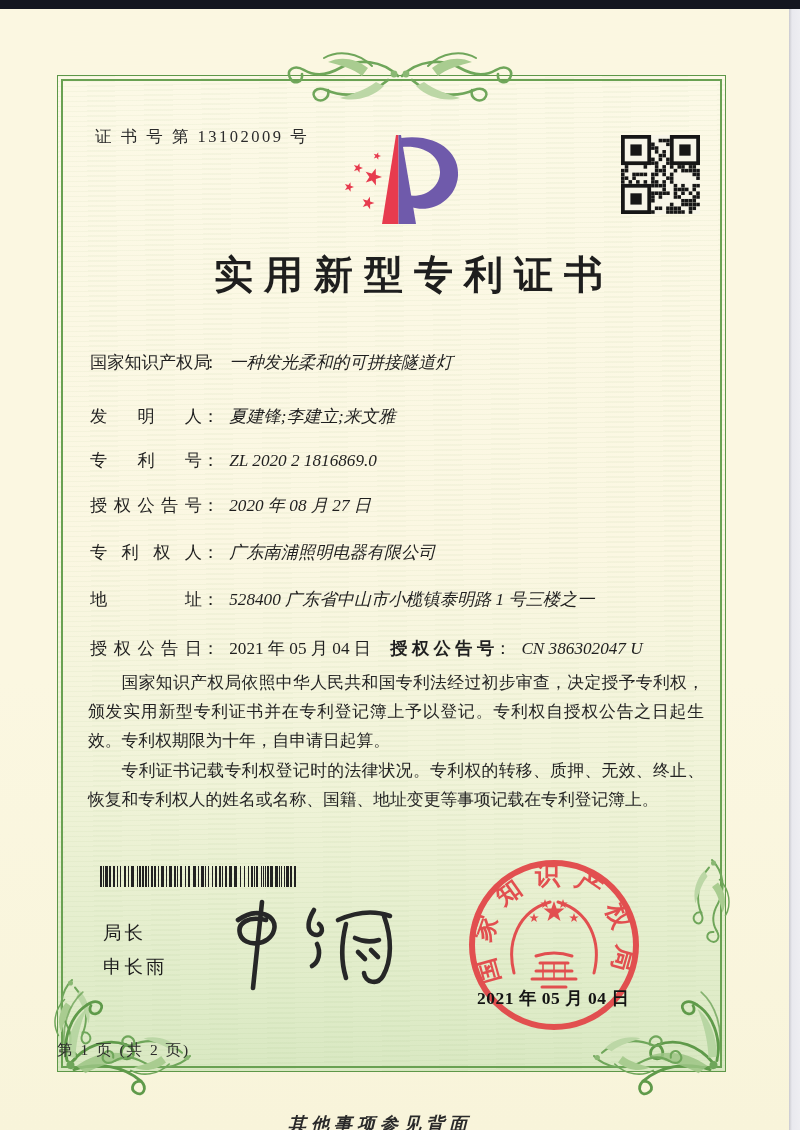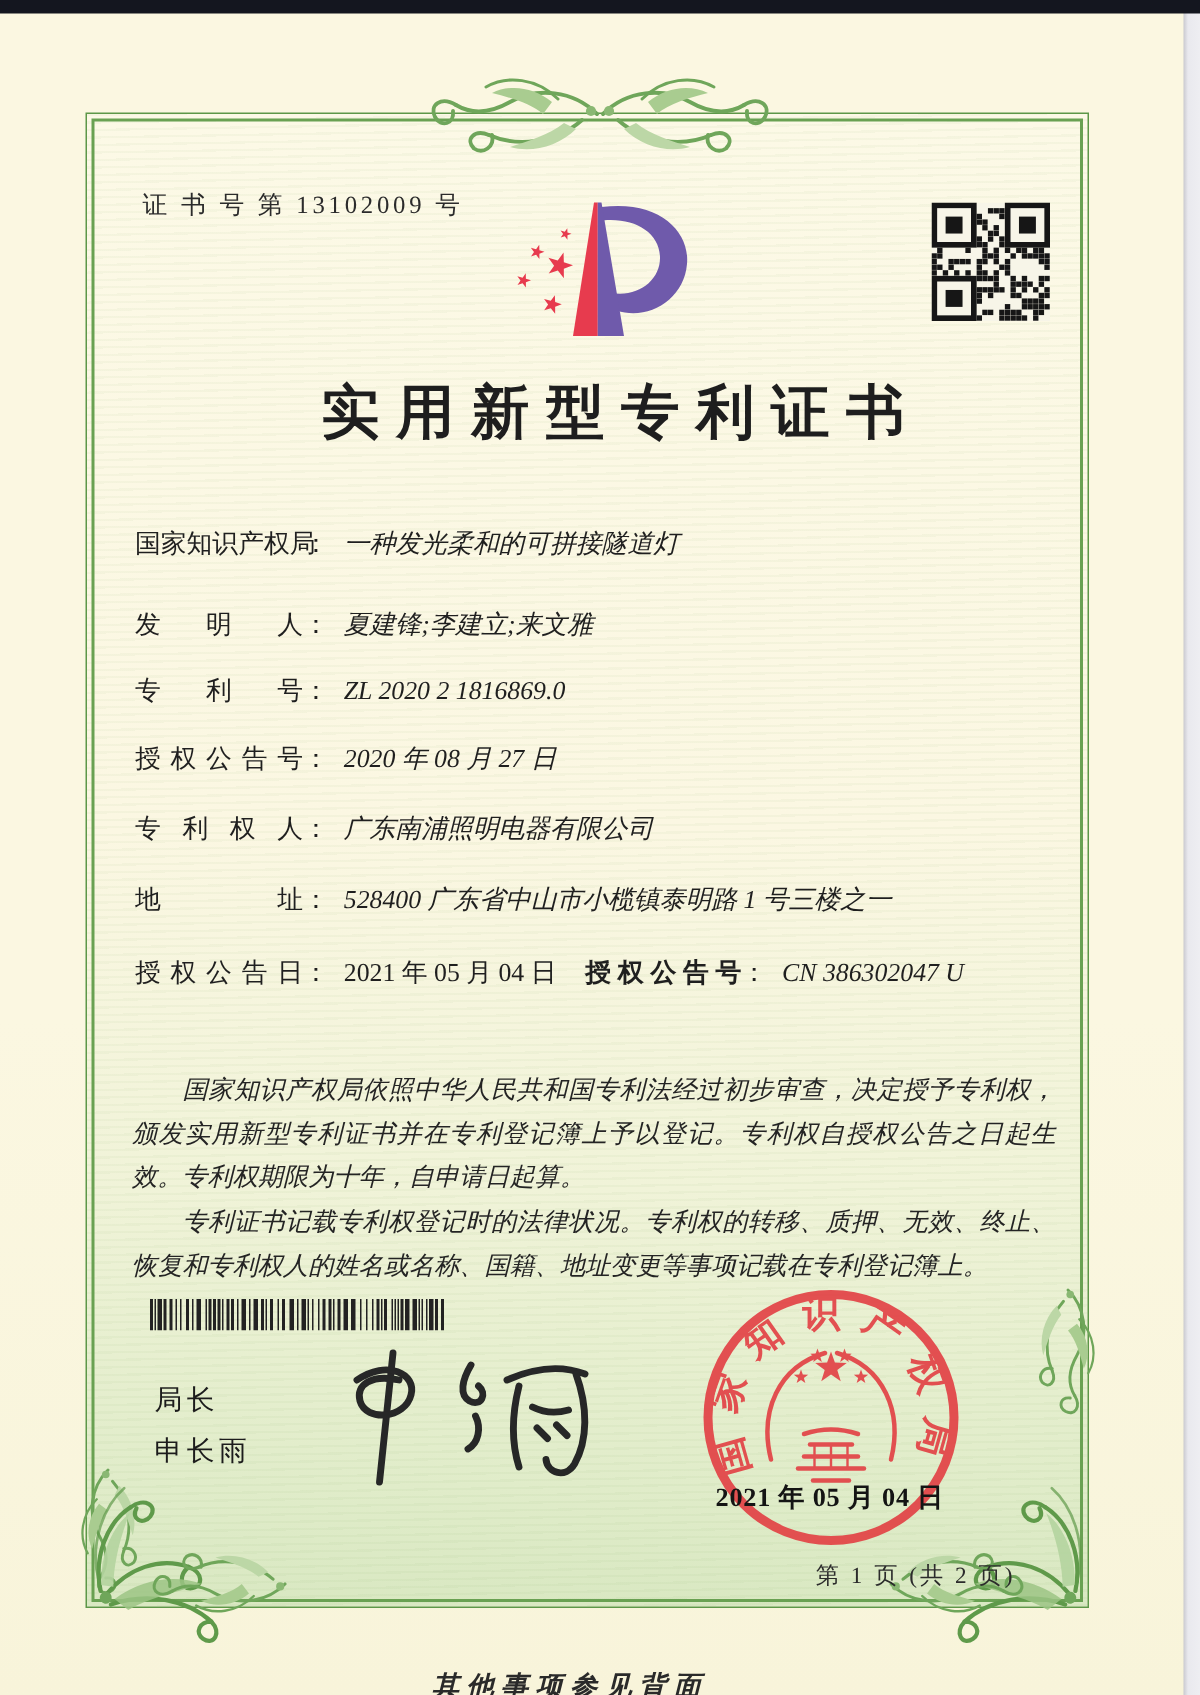--- a/index.html
+++ b/index.html
@@ -25,31 +25,31 @@
   .logo{position:absolute;left:327px;top:127px;}
   .qr{position:absolute;left:621px;top:135px;}
   .title{position:absolute;left:57px;top:248px;width:669px;text-align:center;
          font-size:39px;font-weight:bold;letter-spacing:11px;text-indent:11px;color:#1e1e1e;padding-left:17px;}
   .frow{position:absolute;left:90px;font-size:17.2px;color:#1f1f1f;white-space:nowrap;}
   .flabel{display:inline-block;width:112px;text-align:justify;text-align-last:justify;vertical-align:bottom;}
   .fcolon{display:inline-block;}
   .fvalue{margin-left:10px;font-style:italic;}
   .v1{display:inline-block;width:161px;margin-left:10px;}
   .flabel2{display:inline-block;width:104px;text-align:justify;text-align-last:justify;vertical-align:bottom;font-weight:bold;}
-  .paras{position:absolute;left:88px;top:712px;width:616px;font-size:16.8px;line-height:1.74;
-         text-align:justify;color:#242424;font-style:italic;}
+  .paras{position:absolute;left:88px;top:668px;width:616px;font-size:16.8px;line-height:1.74;
+         text-align:justify;color:#242424;}
   .paras p{margin:0;text-indent:2em;}
   .barcode{position:absolute;left:100px;top:866px;}
   .issuer-title{position:absolute;left:103px;top:920px;font-size:18.5px;color:#1c1c1c;letter-spacing:3px;}
   .issuer-name{position:absolute;left:103px;top:954px;font-size:18.5px;color:#1c1c1c;letter-spacing:3px;}
   .signature{position:absolute;left:222px;top:896px;}
   .seal{position:absolute;left:466px;top:857px;}
   .seal-date{position:absolute;left:477px;top:986px;font-size:17.5px;font-weight:600;
              color:#141414;letter-spacing:0.5px;white-space:nowrap;}
-  .page-num{position:absolute;left:57px;top:1040px;width:620px;text-align:right;
+  .page-num{position:absolute;left:57px;top:1040px;width:620px;text-align:left;
             font-size:15.5px;letter-spacing:2px;color:#2b2b2b;}
   .back-note{position:absolute;left:0;top:1086px;width:760px;text-align:center;
              font-size:18px;font-weight:bold;letter-spacing:5px;color:#2a2a2a;
              font-style:italic;margin-top:26px;}
   svg text{font-family:"Liberation Serif","DejaVu Serif",serif;}
 </style>
 </head>
 <body>
 
 <div class="page">

